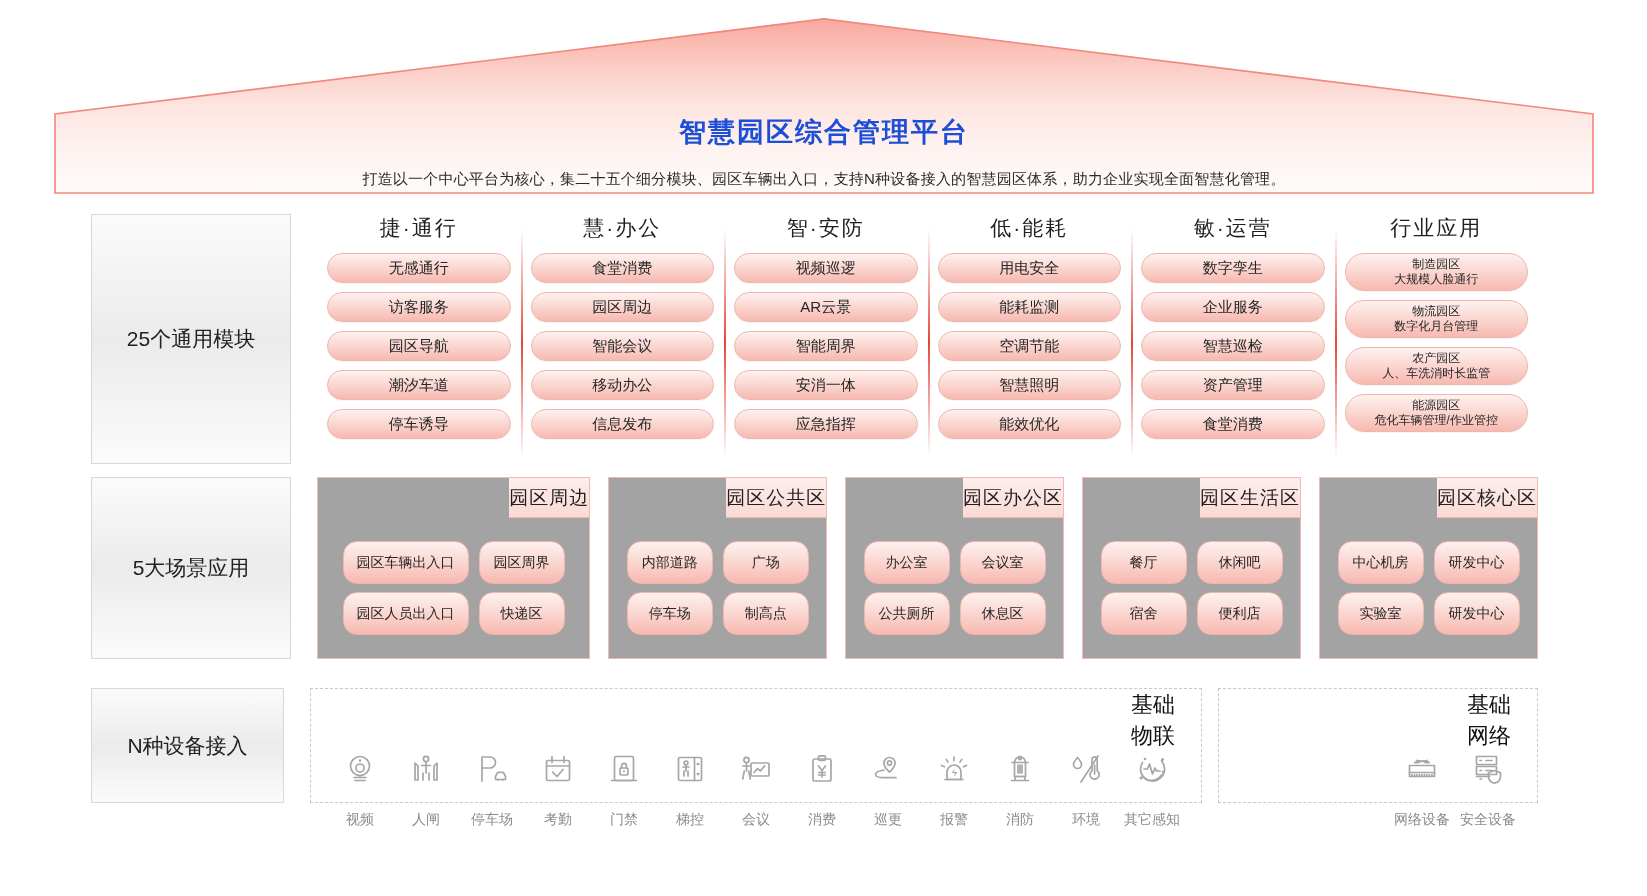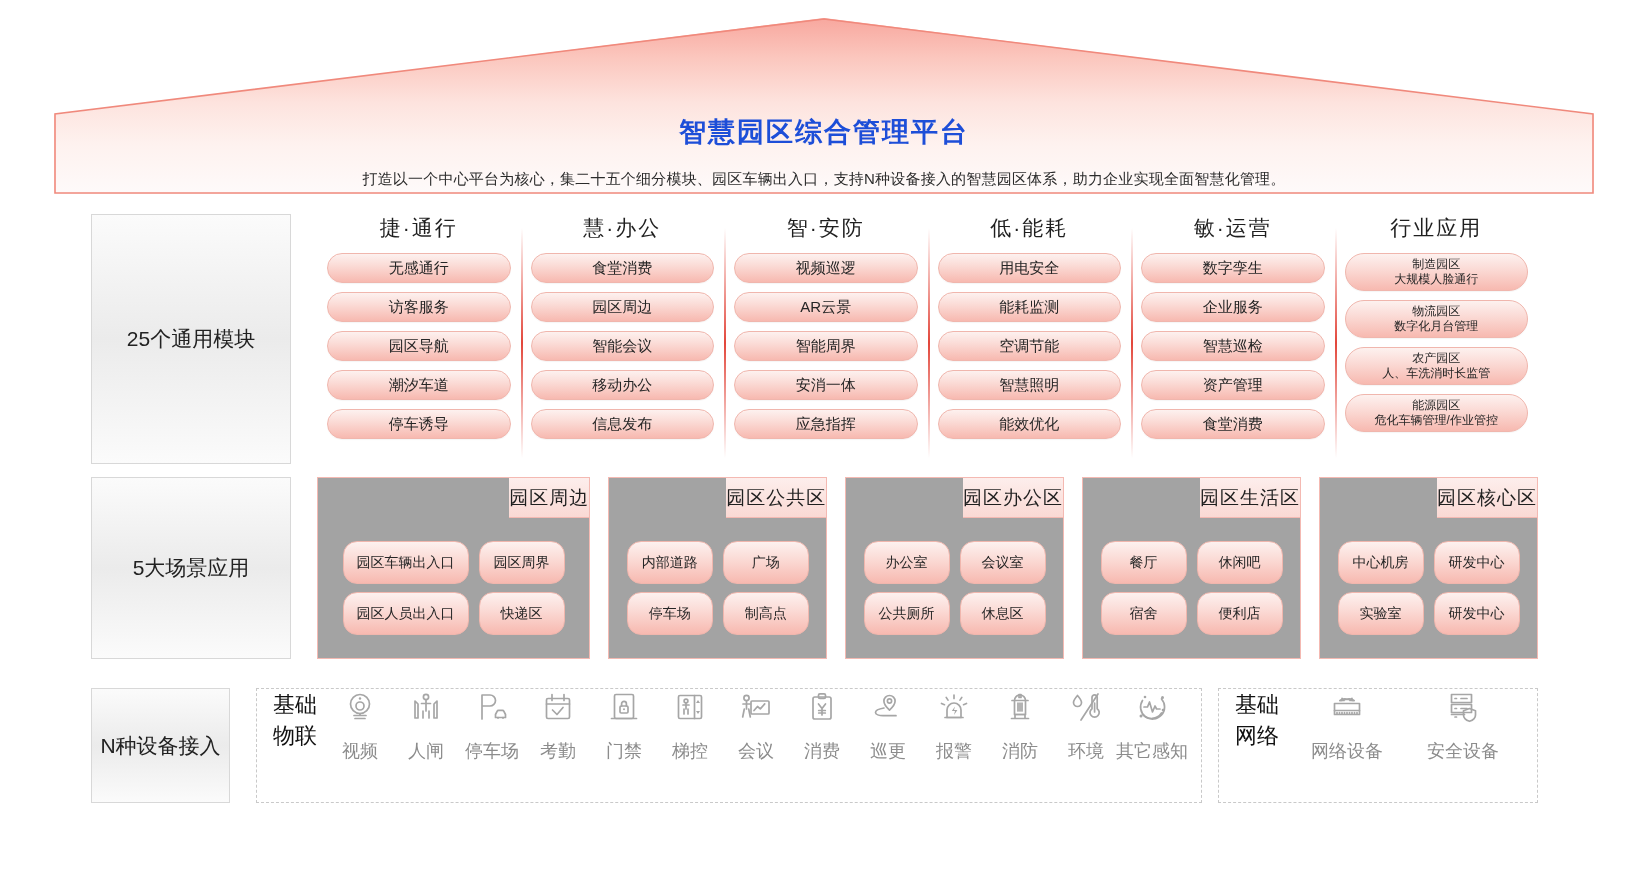--- a/index.html
+++ b/index.html
@@ -94,34 +94,35 @@
     font-size: 14px; color: #262626; white-space: nowrap;
   }
   .scene-pill.w-wide { min-width: 126px; }
   .scene-pill.w-med  { min-width: 86px; }
 
   
   #devices-row { left: 58px; top: 688px; width: 1480px; height: 115px; }
   .devices-area { display: flex; flex: 1; margin-left: 26px; gap: 16px; }
   .dev-panel {
     border: 1px dashed #c9c9c9;
-    display: flex; align-items: flex-start;
+    display: flex; align-items: flex-end;
     padding: 0 16px;
+    flex-direction: column;
   }
   .dev-panel.iot { flex: 1; }
   .dev-panel.net { width: 320px; }
   .dev-cat {
     font-size: 22px; line-height: 1.42; color: #111; text-align: center;
     margin-right: 10px; white-space: nowrap;
   }
   .dev-items { display: flex; flex: 1; justify-content: space-around; align-items: flex-end; }
   .dev-item { display: flex; flex-direction: column; align-items: center; width: 66px; }
   .dev-icon { width: 36px; height: 36px; color: #a6a6a6; display: block; }
   .dev-icon svg { width: 100%; height: 100%; display: block; }
-  .dev-label { font-size: 18px; color: #8c8c8c; margin-top: 14px; white-space: nowrap; }
+  .dev-label { font-size: 14px; color: #8c8c8c; margin-top: 24px; white-space: nowrap; }
 </style>
 </head>
 <body>
 
 <div class="roof-wrap">
   <div class="roof-shape"></div>
   <svg class="roof-svg" viewBox="0 0 1540 176" preserveAspectRatio="none">
     <polygon points="770,1 1539,96 1539,175 1,175 1,96" fill="none" stroke="#f0897c" stroke-width="1.6"></polygon>
   </svg>
   <div class="roof-title">智慧园区综合管理平台</div>

